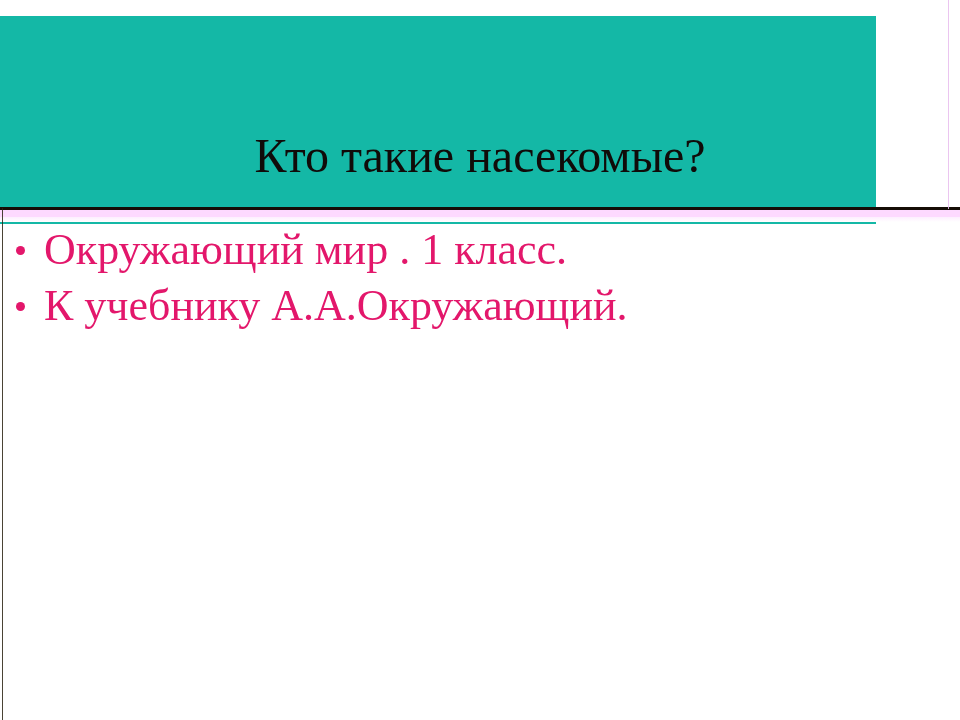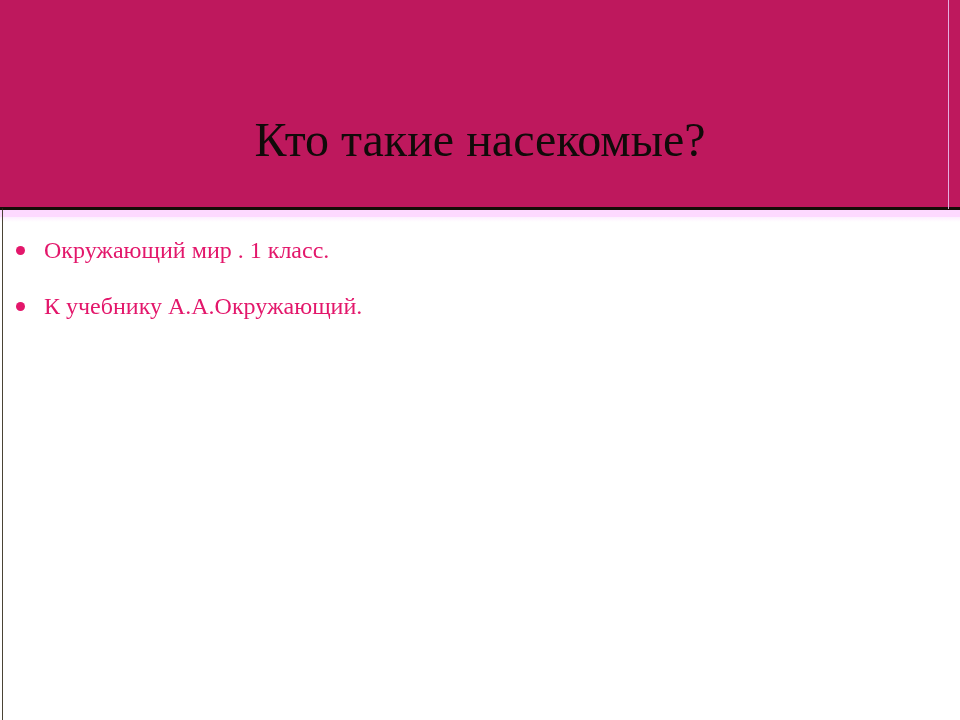--- a/index.html
+++ b/index.html
@@ -41,24 +41,24 @@
     width: 1px;
     height: 209px;
     background: #e9bfee;
     opacity: 0.9;
   }
 
   
   .title-band {
     position: absolute;
     left: 0;
-    top: 0;
-    width: 960px;
+    top: 16px;
+    width: 876px;
     height: 208px;
-    background: #be185d;
+    background: #14b8a6;
   }
 
   .title-rule {
     position: absolute;
     left: 0;
     top: 207px;
     width: 960px;
     height: 3px;
     background: #150d06;
   }
@@ -106,21 +106,21 @@
   .bullet-list {
     list-style: none;
     margin: 0;
     padding: 0;
   }
 
   .bullet-item {
     position: relative;
     margin: 0;
     padding: 0 0 0 44px;
-    font-size: 24px;
+    font-size: 44px;
     line-height: 56px;
     color: #e3176b;
     white-space: nowrap;
   }
 
   .bullet-dot {
     position: absolute;
     left: 16px;
     top: 24px;
     width: 9px;

